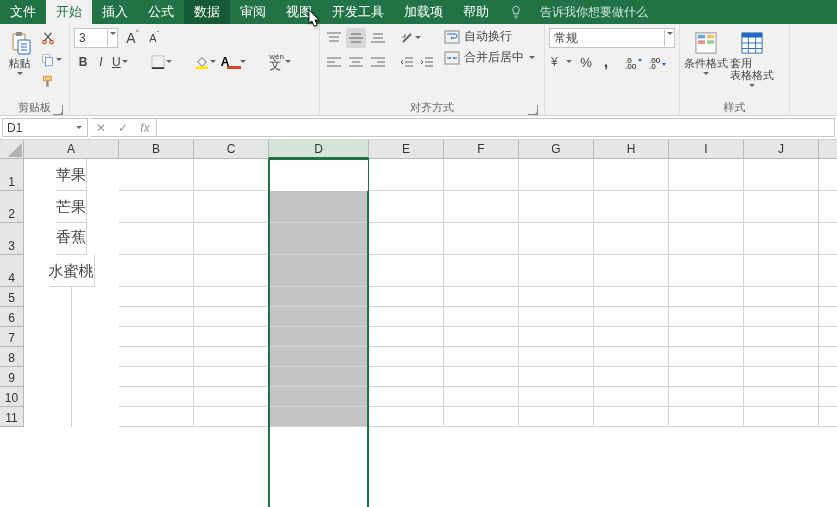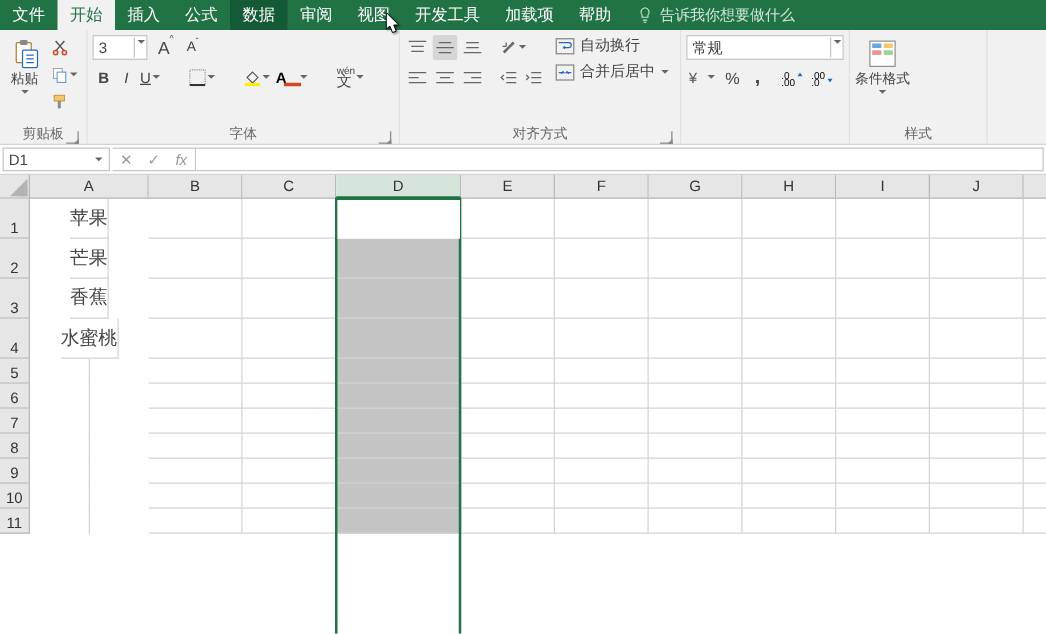--- a/index.html
+++ b/index.html
@@ -3,21 +3,21 @@
 <meta charset="utf-8">
 <style>
   * { box-sizing: border-box; margin: 0; padding: 0; font-family: "Microsoft YaHei", Arial, sans-serif; }
   body { background: #fff; width: 837px; height: 507px; overflow: hidden; font-size: 12px; color: #444; }
 
   
   .menubar { background: #217346; height: 24px; display: flex; align-items: stretch; user-select: none; }
   .menubar .tab { color: #fff; padding: 0 10px; display: flex; align-items: center; font-size: 13px; cursor: pointer; }
   .menubar .tab.active { background: #f1f1f1; color: #217346; }
   .menubar .tab.hover { background: #145a34; }
-  .menubar .tell { display: flex; align-items: center; color: #cfe7da; font-size: 12px; gap: 5px; padding-left: 10px; cursor: text; }
+  .menubar .tell { display: flex; align-items: center; color: #cfe7da; font-size: 12px; gap: 17px; padding-left: 10px; cursor: text; }
   .menubar .tell svg { width: 14px; height: 14px; }
 
   
   .ribbon { background: #f1f1f1; border-bottom: 1px solid #d4d4d4; height: 92px; display: flex; align-items: stretch; }
   .group { border-right: 1px solid #e1e1e1; padding: 2px 4px 0 4px; display: flex; flex-direction: column; }
   .group .group-body { flex: 1; display: flex; align-items: flex-start; gap: 4px; padding-top: 2px; }
   .group .group-label { text-align: center; font-size: 11px; color: #666; height: 15px; line-height: 14px; position: relative; }
   .group .dialog-launcher { position: absolute; right: 2px; bottom: 0; width: 10px; height: 10px; border: 1px solid #888; border-top: none; border-left: none; }
   .group .dialog-launcher::after { content:""; position:absolute; right:-1px; bottom:-1px; width:0; height:0; border:2px solid transparent; border-right-color:#888; border-bottom-color:#888; }
   .col { display: flex; flex-direction: column; gap: 2px; align-items: flex-start; }
@@ -183,21 +183,20 @@
             </svg>
             <span class="dd" style="margin-left:10px"></span>
           </div>
         <div class="small-btn" style="width:6px"></div>
         <div class="small-btn">
             <span style="font-size:8px;line-height:8px;text-align:left">wén<br><span style="font-size:12px">文</span></span>
             <span class="dd"></span>
           </div>
       </div>
     </div>
-    <div class="group-label"><span>字体</span><span class="dialog-launcher"></span></div>
   </div>
 
   <div class="group" style="width:225px">
     <div class="group-body" style="gap:8px">
       <div class="col" style="gap:4px">
         <div class="row">
           <div class="small-btn">
               <svg width="16" height="14">
                 <path d="M1 2h14M3 6h10M3 10h10" stroke="#666"></path>
               </svg>
@@ -316,20 +315,32 @@
         <span class="icon-box">
             <svg width="22" height="22" viewBox="0 0 24 24">
               <rect x="1" y="1" width="22" height="22" fill="#fff" stroke="#888"></rect>
               <rect x="3" y="3" width="8" height="4" fill="#6aa7df"></rect>
               <rect x="3" y="9" width="8" height="4" fill="#e99393"></rect>
               <rect x="13" y="3" width="8" height="4" fill="#f4c869"></rect>
               <rect x="13" y="9" width="8" height="4" fill="#9ad294"></rect>
             </svg>
           </span>
         <span>条件格式</span>
+          <span class="dd"></span>
+      </div>
+      <div class="big-btn big-two">
+        <span class="icon-box">
+            <svg width="22" height="22" viewBox="0 0 24 24">
+              <rect x="1" y="1" width="22" height="22" fill="#fff" stroke="#2468c2"></rect>
+              <rect x="1" y="1" width="22" height="5" fill="#2468c2"></rect>
+              <path d="M8 1v22M16 1v22M1 12h22M1 18h22" stroke="#2468c2"></path>
+            </svg>
+          </span>
+        <span style="white-space:pre">套用
+表格格式</span>
           <span class="dd"></span>
       </div>
     </div>
     <div class="group-label"><span>样式</span></div>
   </div>
 
 </div>
 
 <div class="formula-row">
   <div class="namebox">

